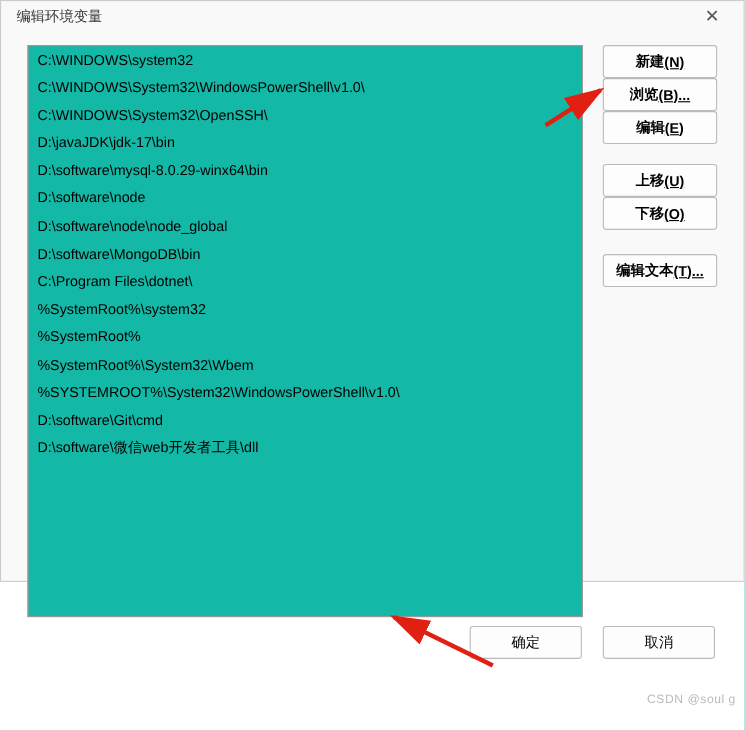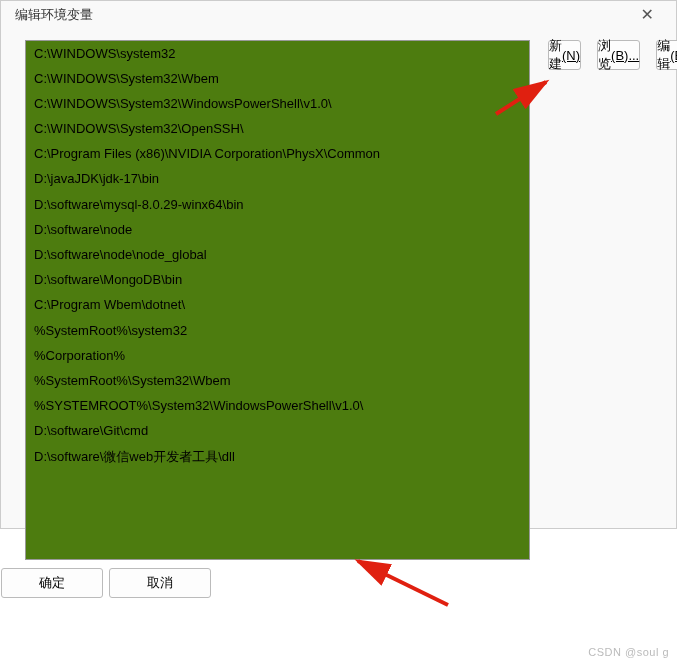--- a/index.html
+++ b/index.html
@@ -38,105 +38,104 @@
     }
     .body {
       flex: 1;
       display: flex;
       padding: 12px 24px 8px 24px;
       gap: 18px;
     }
     .listbox {
       flex: 1;
       border: 1px solid #999;
-      background: #4d7c0f;
+      background: #14b8a6;
       overflow-y: auto;
       height: 520px;
     }
     .listbox .row {
       padding: 3.5px 8px;
       font-size: 13px;
       white-space: nowrap;
       overflow: hidden;
       line-height: 1.4;
     }
     .listbox .row.highlighted {
       outline: 2px solid #e03020;
       outline-offset: -2px;
     }
     .sidebtns {
       width: 104px;
       display: flex;
-      flex-direction: row;
-      gap: 16px;
+      flex-direction: column;
+      font-weight: bold;
     }
     .sidebtns .spacer-sm { height: 18px; }
     .sidebtns .spacer-lg { height: 22px; }
     .btn {
       height: 30px;
       border: 1px solid #bbb;
       background: #fdfdfd;
       border-radius: 3px;
       font-size: 13px;
       display: flex;
       align-items: center;
       justify-content: center;
       cursor: pointer;
       color: #000;
     }
     .btn .underline { text-decoration: underline; }
     .footer {
       height: 56px;
       display: flex;
+      justify-content: flex-end;
       align-items: center;
-      gap: 6px;
+      gap: 19px;
       padding: 0 26px 10px 0;
     }
     .footer .btn { width: 102px; }
 
     
     .arrow {
       position: absolute;
       pointer-events: none;
     }
     .arrow svg { display: block; }
 
     .watermark {
       position: absolute;
       right: 8px;
-      bottom: 6px;
+      bottom: 22px;
       font-size: 11px;
       color: #bbb;
       letter-spacing: 0.5px;
       pointer-events: none;
     }
   </style>
 </head>
 <body>
 
 <div class="dialog">
   <div class="titlebar">
     <span>编辑环境变量</span>
     <span class="close">✕</span>
   </div>
   <div class="body">
     <div class="listbox" id="listbox">
         <div class="row">C:\WINDOWS\system32</div>
-        <div class="row">C:\WINDOWS\System32\Wbem</div>
         <div class="row">C:\WINDOWS\System32\WindowsPowerShell\v1.0\</div>
         <div class="row">C:\WINDOWS\System32\OpenSSH\</div>
-        <div class="row">C:\Program Files (x86)\NVIDIA Corporation\PhysX\Common</div>
         <div class="row">D:\javaJDK\jdk-17\bin</div>
         <div class="row">D:\software\mysql-8.0.29-winx64\bin</div>
         <div class="row">D:\software\node</div>
         <div class="row">D:\software\node\node_global</div>
         <div class="row">D:\software\MongoDB\bin</div>
-        <div class="row">C:\Program Wbem\dotnet\</div>
+        <div class="row">C:\Program Files\dotnet\</div>
         <div class="row">%SystemRoot%\system32</div>
-        <div class="row">%Corporation%</div>
+        <div class="row">%SystemRoot%</div>
         <div class="row">%SystemRoot%\System32\Wbem</div>
         <div class="row">%SYSTEMROOT%\System32\WindowsPowerShell\v1.0\</div>
         <div class="row">D:\software\Git\cmd</div>
         <div class="row">D:\software\微信web开发者工具\dll</div>
       </div>
     <div class="sidebtns">
       <div class="btn">
         <span>新建</span>
           <span class="underline">(N)</span>
       </div>

